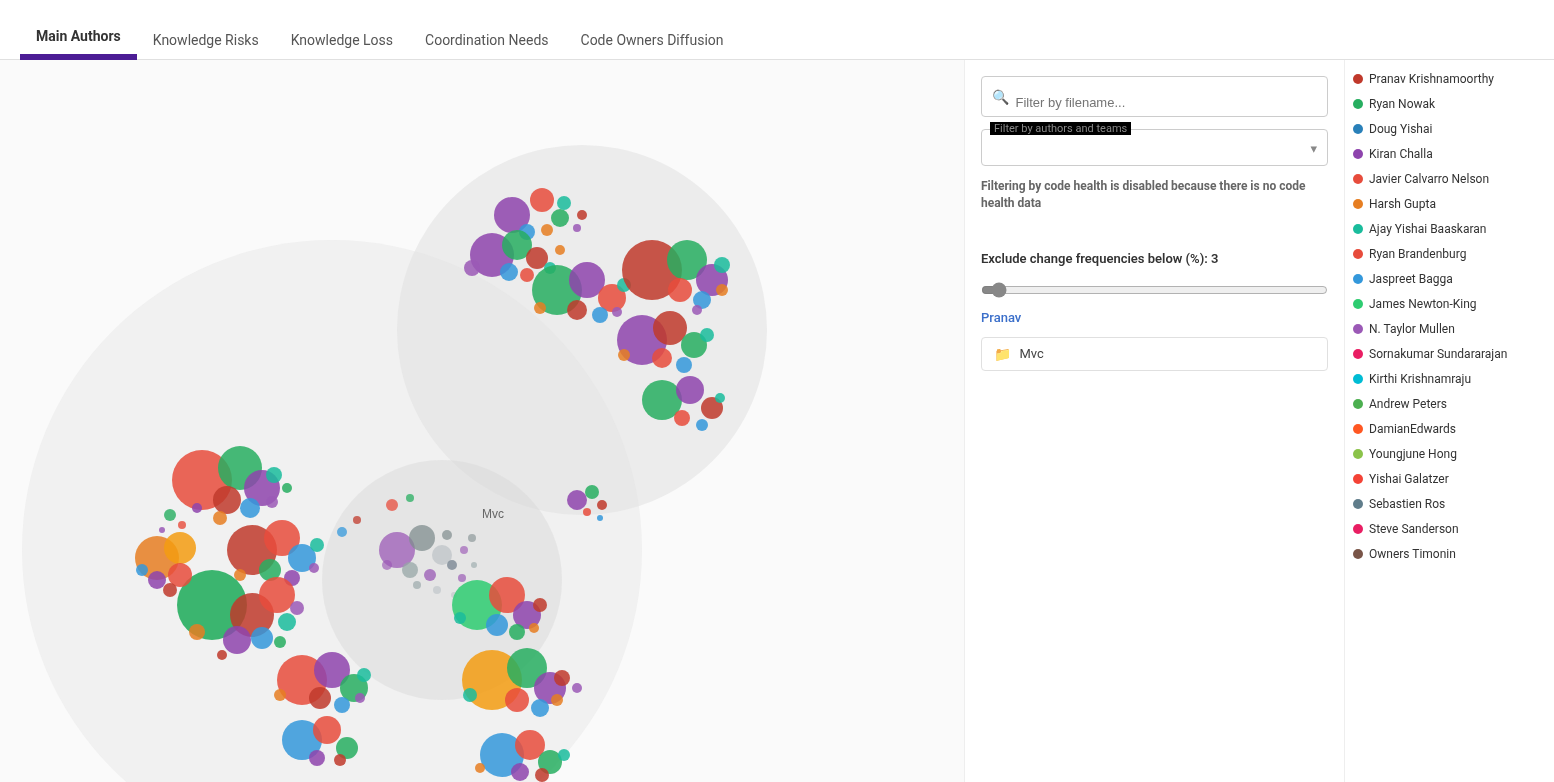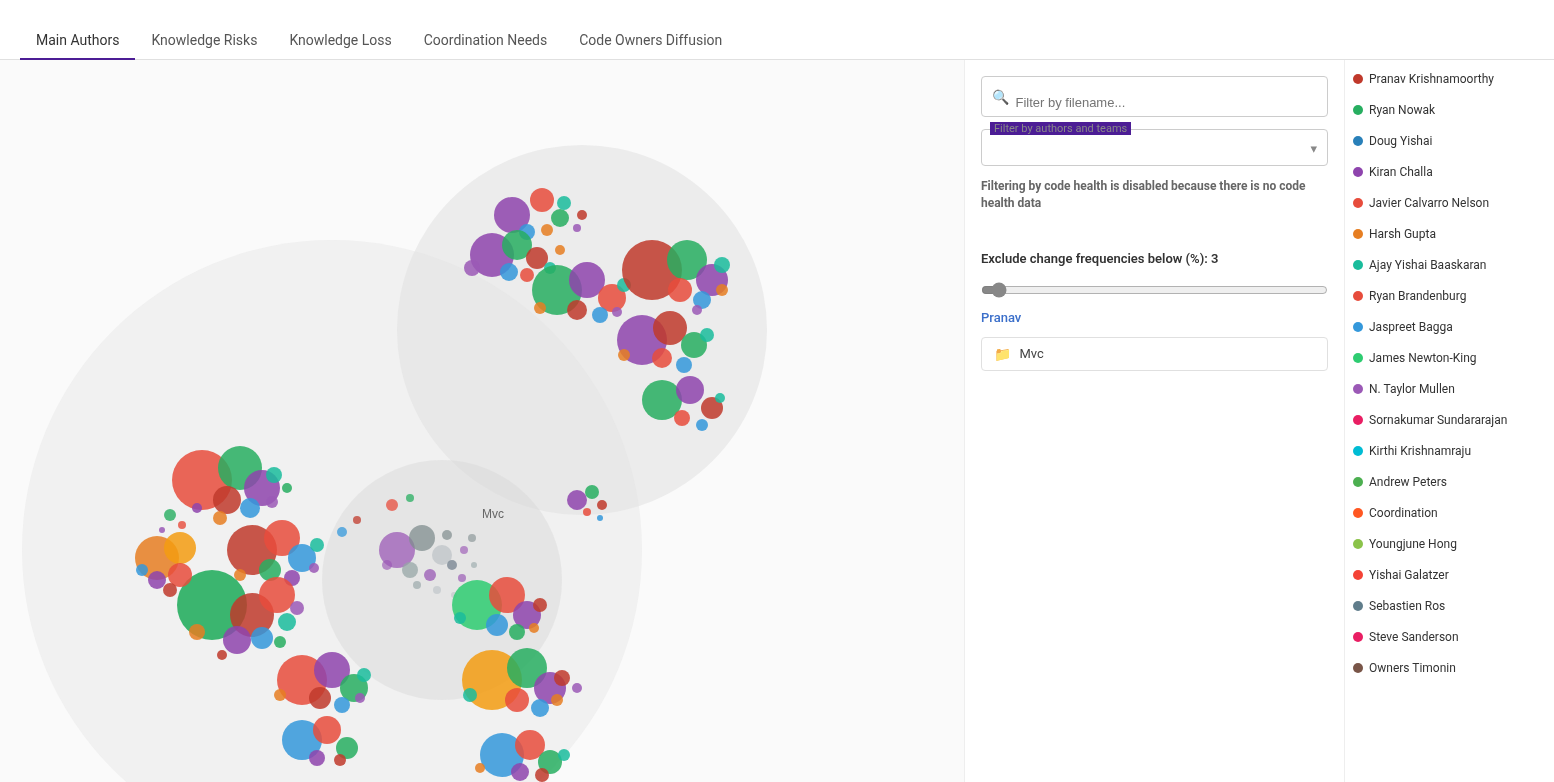--- a/index.html
+++ b/index.html
@@ -28,22 +28,22 @@
       padding: 10px 16px;
       cursor: pointer;
       color: #555;
       font-size: 14px;
       border-bottom: 2px solid transparent;
       margin-bottom: -1px;
       white-space: nowrap;
     }
     .tab.active {
       color: #333;
-      border-bottom: 2px solid #4c1d95;
-      font-weight: 400;
+      border-bottom: 6px solid #4c1d95;
+      font-weight: 700;
     }
 
     
     .main-area {
       display: flex;
       flex: 1;
       overflow: hidden;
     }
 
     
@@ -94,21 +94,21 @@
 
     .filter-authors {
       border: 1px solid #ccc;
       border-radius: 4px;
       position: relative;
     }
     .filter-authors-label {
       position: absolute;
       top: -8px;
       left: 8px;
-      background: #4c1d95;
+      background: #000000;
       padding: 0 4px;
       font-size: 11px;
       color: #888;
     }
     .filter-authors-select {
       width: 100%;
       border: none;
       outline: none;
       padding: 10px 28px 10px 10px;
       font-size: 13px;
@@ -169,21 +169,21 @@
     
     .legend {
       width: 210px;
       flex-shrink: 0;
       padding: 12px 8px;
       overflow-y: auto;
       background: #fff;
       border-left: 1px solid #eee;
       display: flex;
       flex-direction: column;
-      gap: 17px;
+      gap: 11px;
     }
     .legend-item {
       display: flex;
       align-items: center;
       gap: 6px;
       font-size: 12px;
       color: #333;
       white-space: nowrap;
     }
     .legend-dot {
@@ -462,21 +462,21 @@
       <div class="legend-item">
       <span class="legend-dot" style="background:#00bcd4"></span>
       <span>Kirthi Krishnamraju</span>
     </div>
       <div class="legend-item">
       <span class="legend-dot" style="background:#4caf50"></span>
       <span>Andrew Peters</span>
     </div>
       <div class="legend-item">
       <span class="legend-dot" style="background:#ff5722"></span>
-      <span>Coordination</span>
+      <span>DamianEdwards</span>
     </div>
       <div class="legend-item">
       <span class="legend-dot" style="background:#8bc34a"></span>
       <span>Youngjune Hong</span>
     </div>
       <div class="legend-item">
       <span class="legend-dot" style="background:#f44336"></span>
       <span>Yishai Galatzer</span>
     </div>
       <div class="legend-item">

